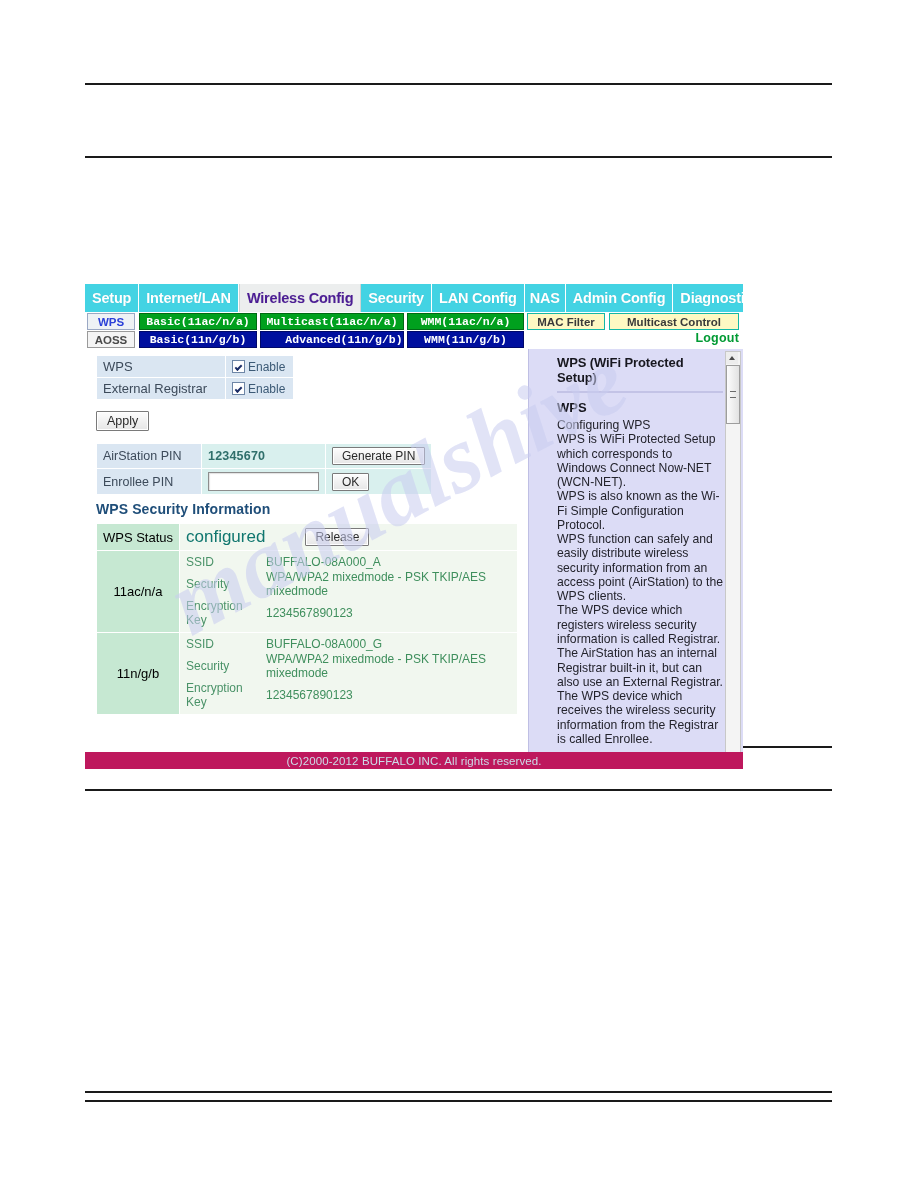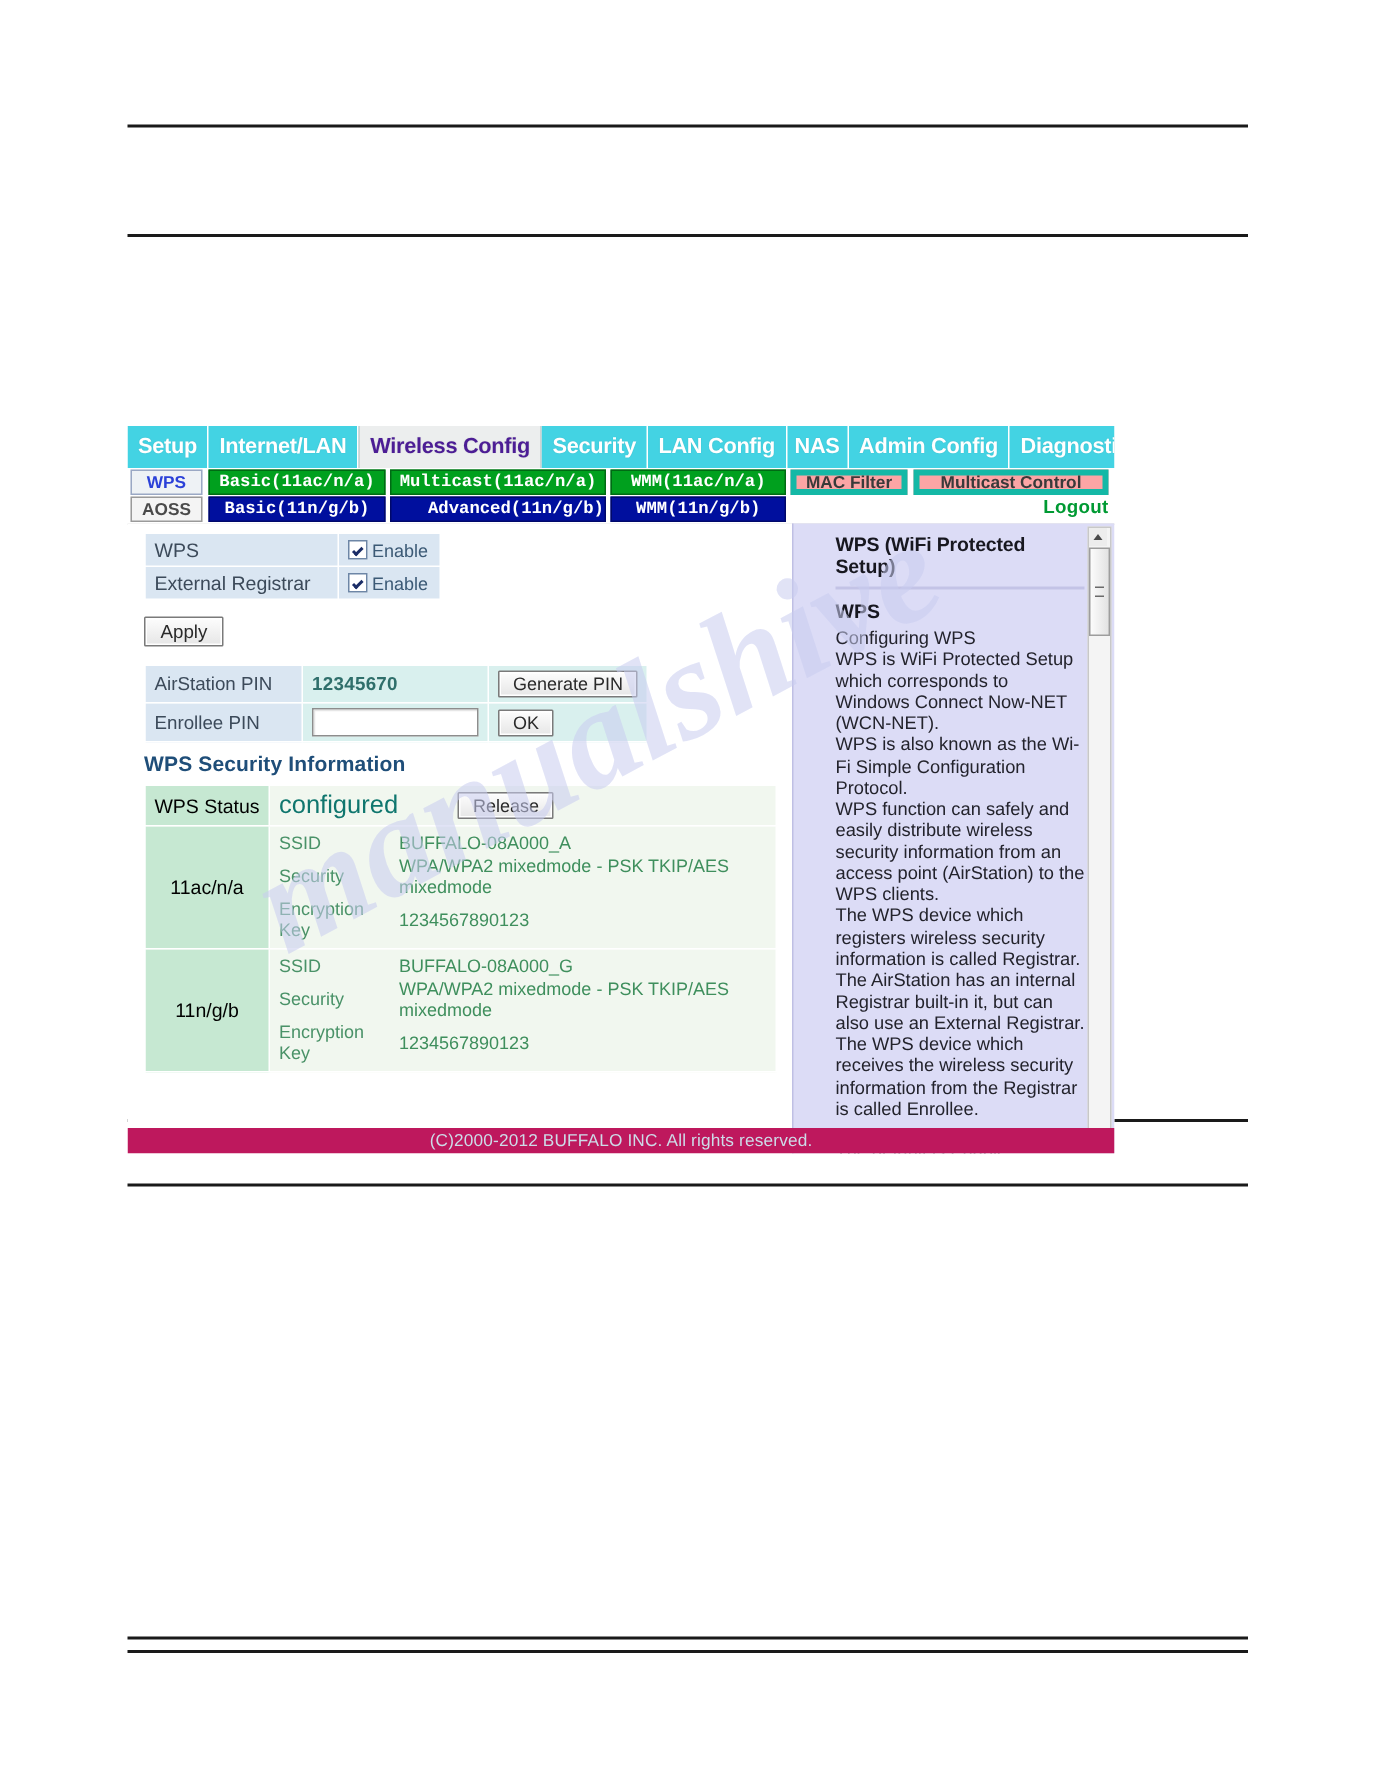--- a/index.html
+++ b/index.html
@@ -84,21 +84,21 @@
     align-items: center;
     justify-content: center;
     font-family: "Liberation Mono", monospace;
     font-size: 11.5px;
     font-weight: bold;
     white-space: nowrap;
     height: 17px;
   }
   .sb.green { background: #00a01e; color: #ffffff; border: 1px solid #006a14; }
   .sb.navy  { background: #000f9e; color: #ffffff; border: 1px solid #00086a; }
-  .sb.gray  { background: #fca5a5; color: #3a3a3a; border: 4px solid #14b8a6;
+  .sb.gray  { background: #fef9c3; color: #3a3a3a; border: 1px solid #14b8a6;
               font-family: "Liberation Sans", sans-serif; font-size: 11.5px; }
   .sb.wps   { background: #eef2f5; color: #2b41d8; border: 1px solid #9aa8c4;
               font-family: "Liberation Sans", sans-serif; font-size: 11.5px; }
   .sb.aoss  { background: #f4f4f4; color: #4a4a4a; border: 1px solid #9a9a9a;
               font-family: "Liberation Sans", sans-serif; font-size: 11.5px; }
   .logout {
     position: absolute;
     right: 4px;
     top: 19px;
     font-size: 12.5px;

